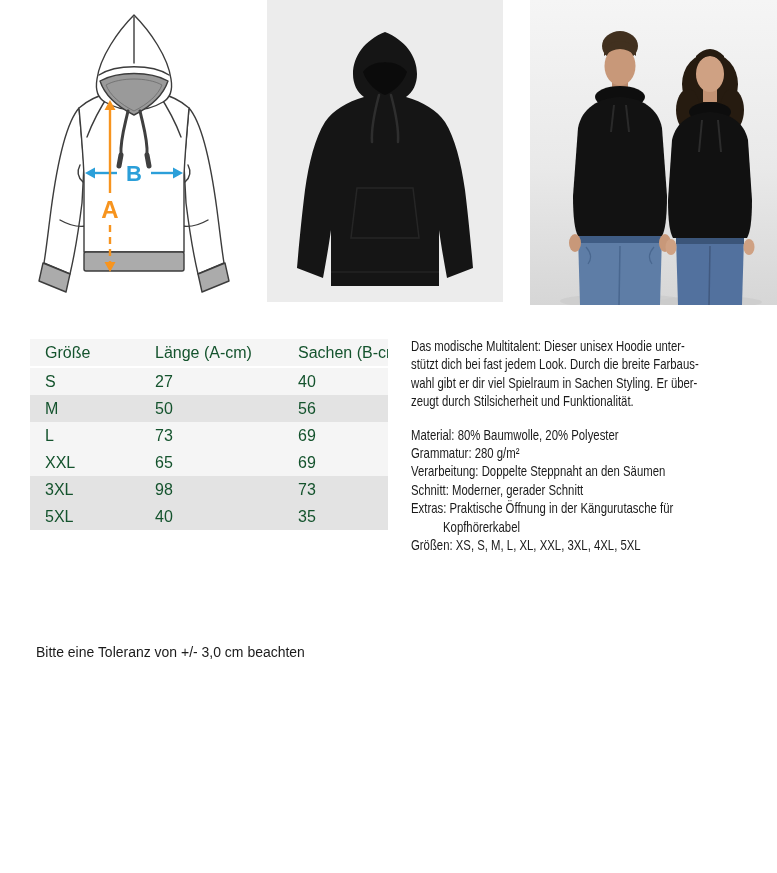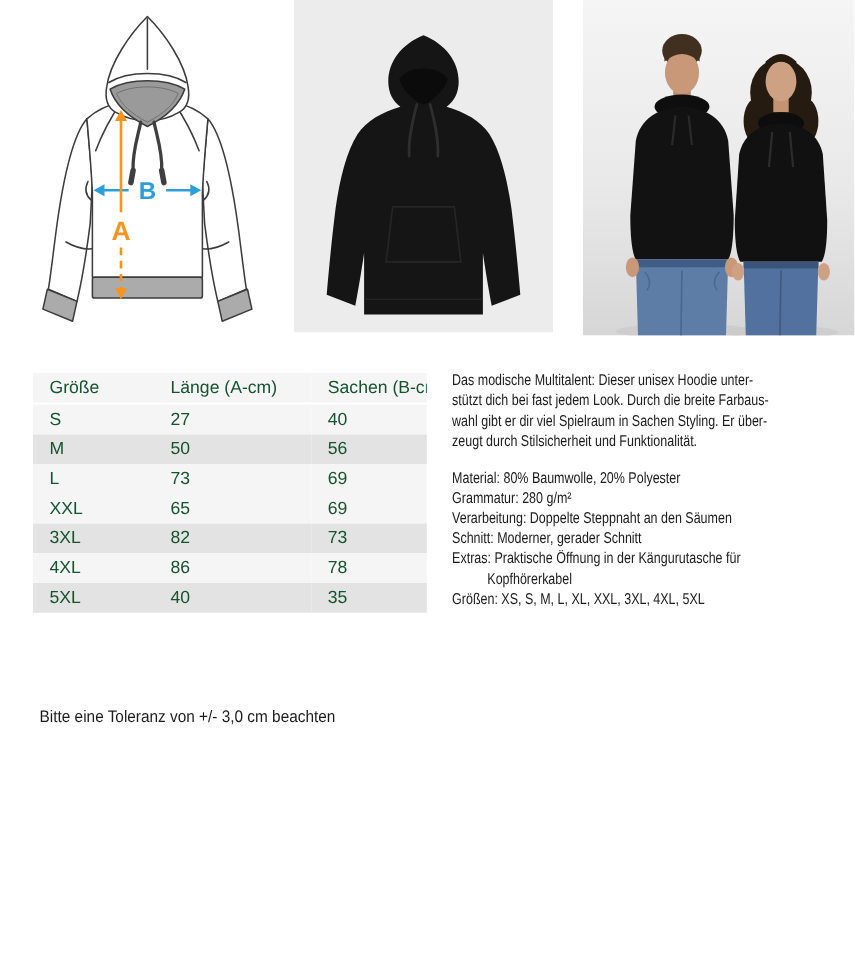--- a/index.html
+++ b/index.html
@@ -208,27 +208,22 @@
           <td>73</td>
           <td>69</td>
         </tr>
         <tr class="even">
           <td>XXL</td>
           <td>65</td>
           <td>69</td>
         </tr>
         <tr class="odd">
           <td>3XL</td>
-          <td>82</td>
+          <td>98</td>
           <td>73</td>
-        </tr>
-        <tr class="even">
-          <td>4XL</td>
-          <td>86</td>
-          <td>78</td>
         </tr>
         <tr class="odd">
           <td>5XL</td>
           <td>40</td>
           <td>35</td>
         </tr>
       </tbody>
   </table>
 
   <div class="description">

